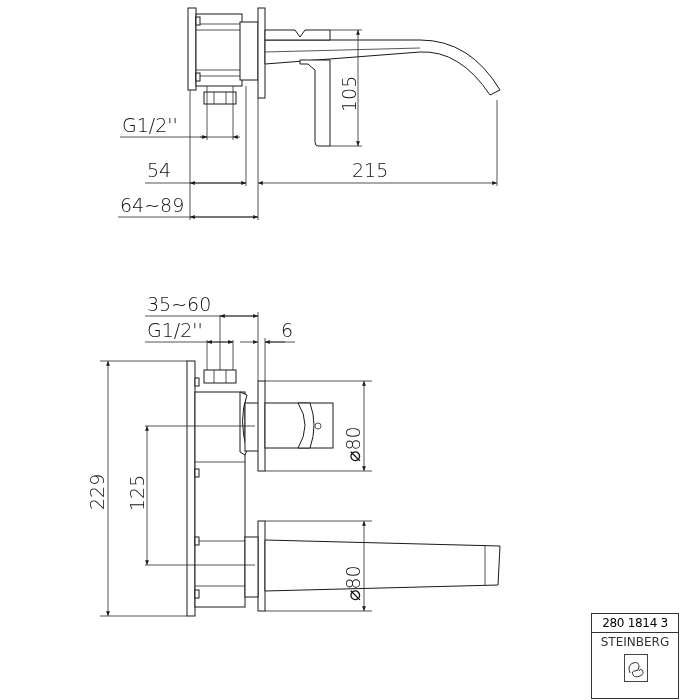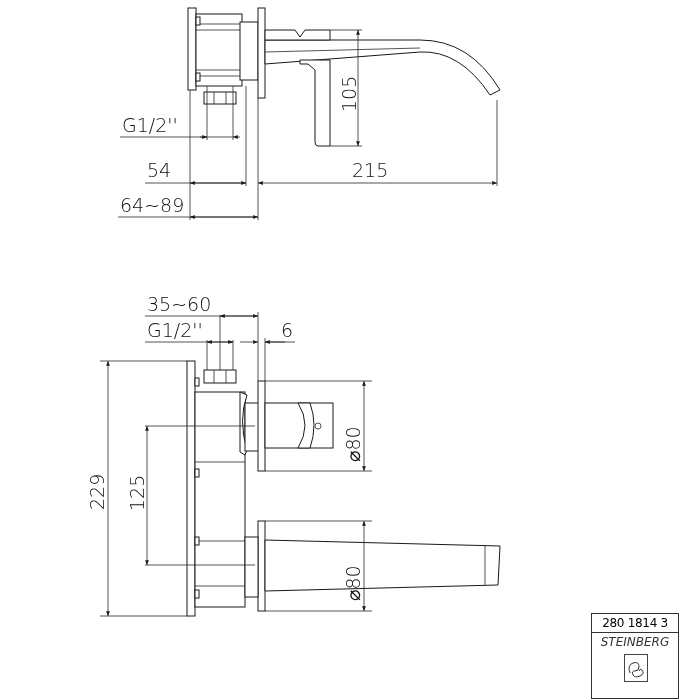--- a/index.html
+++ b/index.html
@@ -3,21 +3,21 @@
 <meta charset="utf-8">
 <style>
   html,body{margin:0;padding:0;background:#fff;}
   body{width:700px;height:700px;overflow:hidden;position:relative;font-family:"DejaVu Sans","Liberation Sans",sans-serif;}
   svg{position:absolute;left:0;top:0;}
   .thin{stroke:#2a2a2a;stroke-width:0.8;fill:none;}
   .part{stroke:#1a1a1a;stroke-width:1;fill:#fff;}
   .dimtxt{font-family:"DejaVu Sans","Liberation Sans",sans-serif;font-size:19px;fill:#111;font-weight:300;}
   .title-box{position:absolute;left:547px;top:613px;width:86px;height:84px;border:1px solid #333;background:#fff;margin-left:44px;}
   .title-code{height:18px;border-bottom:1px solid #333;font-size:12px;text-align:center;line-height:19px;letter-spacing:-0.3px;}
-  .title-brand{font-size:12px;text-align:center;line-height:16px;margin-top:1px;color:#333;font-style:italic;}
+  .title-brand{font-size:12px;text-align:center;line-height:16px;margin-top:1px;color:#333;}
   .logo{position:absolute;left:32px;top:40px;width:22px;height:26px;border:1px solid #444;}
 </style>
 </head>
 <body>
 
 <svg width="700" height="700" viewBox="0 0 700 700">
   <defs>
     <marker id="arr" viewBox="0 0 10 10" refX="10" refY="5" markerWidth="8" markerHeight="6" orient="auto-start-reverse">
       <path d="M0,1 L10,5 L0,9 z" fill="#1a1a1a"></path>
     </marker>

